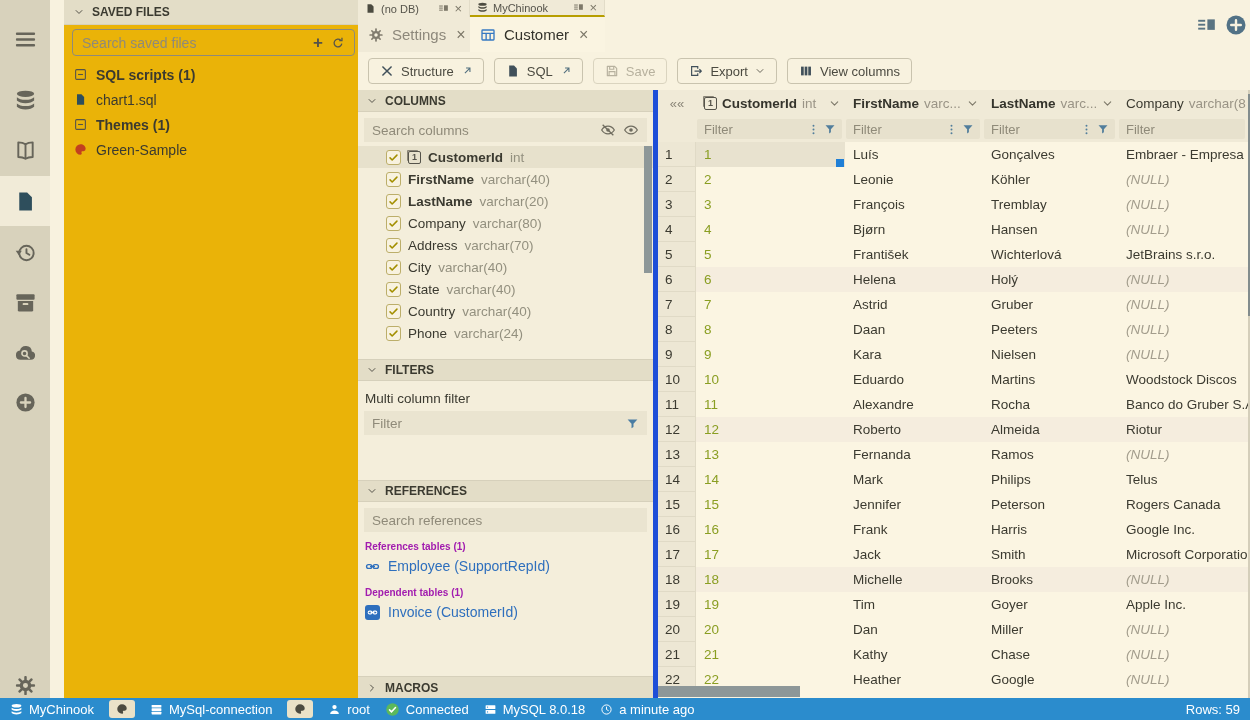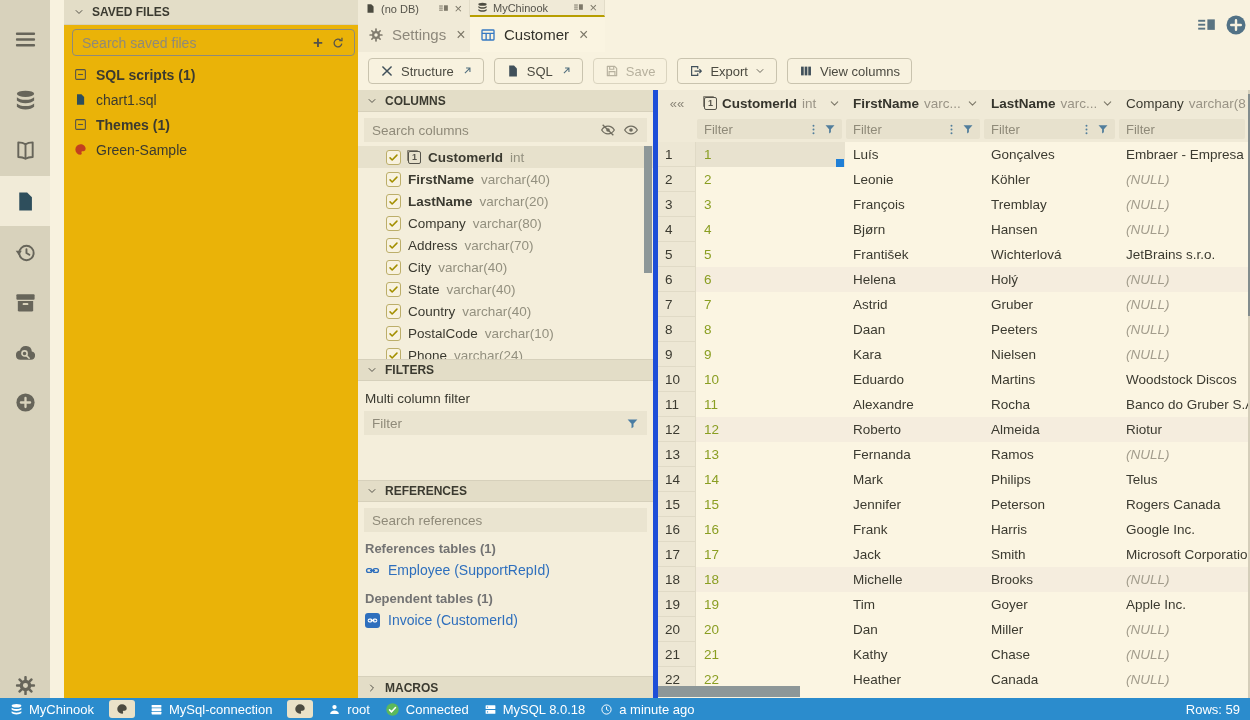--- a/index.html
+++ b/index.html
@@ -81,21 +81,21 @@
 .col-name{color:#3b3a30}
 .col-name.bold{font-weight:bold}
 .col-type{color:#93907f}
 .list-thumb{position:absolute;right:1px;top:0;width:8px;height:127px;background:#8d9798}
 .mp-label{margin:10px 7px 5px;font-size:13.5px;color:#3b3a30;flex:none}
 .mp-filterbox{margin:0 6px;height:24px;background:#eae4d0;display:flex;align-items:center;padding:0 8px;gap:6px;flex:none}
 .mp-filterbox input{flex:1;border:none;background:transparent;outline:none;font-size:13.5px;color:#3b3a30;font-family:inherit;min-width:0}
 .mp-filterbox input::placeholder{color:#8f8a79}
 .mp-filterbox .ic{width:13px;height:13px;color:#4a7da3;cursor:pointer}
 .mp-header.refs{margin-top:45px}
-.ref-heading{margin:9px 0 3px 7px;font-weight:bold;font-size:13px;color:#737373;flex:none}
+.ref-heading{margin:9px 0 3px 7px;font-weight:bold;font-size:10px;color:#a21caf;flex:none}
 .ref-link{display:flex;align-items:center;gap:8px;margin:3px 0 4px 7px;color:#2e6fbd;font-size:14px;flex:none;cursor:pointer}
 .ref-link .ic{width:15px;height:15px;color:#2e6fbd}
 .ref-link .solidbox{width:15px;height:15px;background:#2e6fbd;border-radius:3px;display:inline-flex;align-items:center;justify-content:center;flex:none}
 .ref-link .solidbox .ic{width:11px;height:11px;color:#fff}
 .mp-header.macros{margin-top:auto;border-bottom:none}
 
 
 .grid{flex:1;position:relative;background:#fbf5e2;overflow:hidden}
 .grid-header{height:26px;background:#f0ead7;display:flex}
 .g-corner{width:38px;flex:none;display:flex;align-items:center;justify-content:center;color:#8a8577;font-size:13px;cursor:pointer}
@@ -553,29 +553,20 @@
               </span>
               <span class="col-name">Country</span>
               <span class="col-type">varchar(40)</span>
             </div>
             <div class="col-row">
               <span class="cbx">
                 <svg viewBox="0 0 24 24">
                   <path d="M4.5 12.8l4.6 4.6L19.5 6.8" fill="none" stroke="#a38f00" stroke-width="3.4" stroke-linecap="round" stroke-linejoin="round"></path>
                 </svg>
               </span>
-              <span class="col-name">PostalCode</span>
-              <span class="col-type">varchar(10)</span>
-            </div>
-            <div class="col-row">
-              <span class="cbx">
-                <svg viewBox="0 0 24 24">
-                  <path d="M4.5 12.8l4.6 4.6L19.5 6.8" fill="none" stroke="#a38f00" stroke-width="3.4" stroke-linecap="round" stroke-linejoin="round"></path>
-                </svg>
-              </span>
               <span class="col-name">Phone</span>
               <span class="col-type">varchar(24)</span>
             </div>
           </div>
 
         <div class="mp-header">
           <span class="ic">
               <svg viewBox="0 0 24 24">
                 <path d="M5 8.5l7 7 7-7" fill="none" stroke="currentColor" stroke-width="2.4" stroke-linecap="round" stroke-linejoin="round"></path>
               </svg>
@@ -1062,21 +1053,21 @@
             </div>
             <div class="g-row">
               <div class="g-rowhead">22</div>
               <div class="g-cell id" style="width:149px">
                 <span>22</span>
               </div>
               <div class="g-cell" style="width:138px">
                 <span>Heather</span>
               </div>
               <div class="g-cell" style="width:135px">
-                <span>Canada</span>
+                <span>Google</span>
               </div>
               <div class="g-cell" style="width:130px">
                 <span class="null">(NULL)</span>
               </div>
             </div>
           </div>
         <div class="vscroll">
             <div class="vthumb"></div>
           </div>
         <div class="hthumb"></div>

